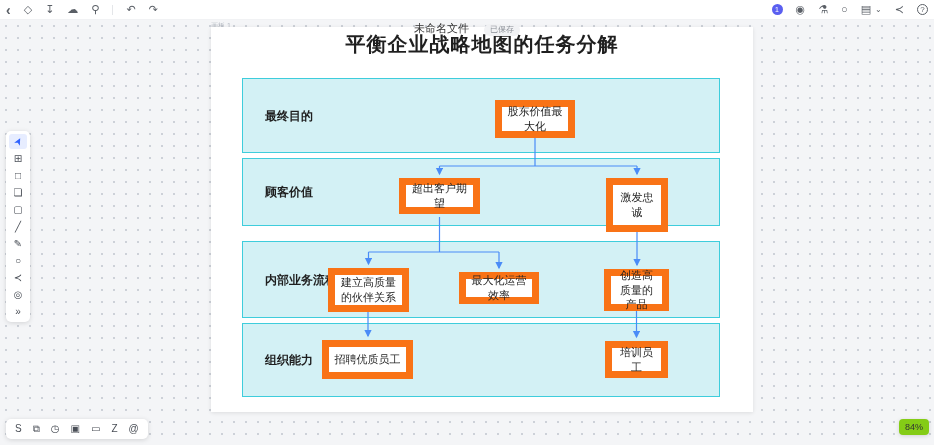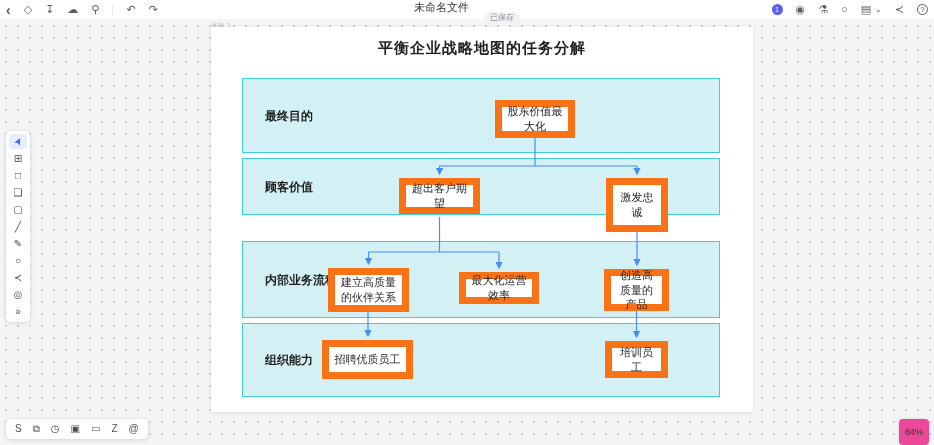--- a/index.html
+++ b/index.html
@@ -8,49 +8,49 @@
   .app { position:relative; width:934px; height:445px; }
 
   
   .topbar { position:absolute; top:0; left:0; right:0; height:20px; background:#fff;
     display:flex; align-items:center; justify-content:space-between; z-index:20;
     border-bottom:1px solid #f1f2f4; padding:0 6px; }
   .tb-group { display:flex; align-items:center; gap:13px; }
   .tb-icon { font-size:11px; color:#5a5f66; line-height:1; cursor:pointer; }
   .tb-icon.back { font-size:14px; font-weight:bold; }
   .tb-divider { width:1px; height:10px; background:#e4e6e9; }
-  .tb-center { position:absolute; left:50%; top:0; height:20px; transform:translateX(-50%);
-    display:flex; align-items:flex-start; gap:15px; }
+  .tb-center { position:absolute; left:50%; top:16px; height:20px; transform:translateX(-50%);
+    display:flex; align-items:flex-end; gap:15px; }
   .file-name { font-size:11px; color:#333; }
   .file-badge { font-size:8px; color:#8b9097; background:#f1f2f4; border-radius:8px;
     padding:1px 6px; line-height:1.3;margin-top:12px; }
   .avatar { width:11px; height:11px; border-radius:50%; background:#5a5ff0; color:#fff;
     font-size:7px; display:flex; align-items:center; justify-content:center; }
   .caret { font-size:8px; color:#5a5f66; margin-left:-9px; }
   .help-bubble { width:11px; height:11px; border:1px solid #5a5f66; border-radius:50%;
     font-size:8px; color:#5a5f66; display:flex; align-items:center; justify-content:center; }
 
   
   .canvas { position:absolute; top:20px; left:0; right:0; bottom:0;
     background-color:#f4f5f7;
     background-image:radial-gradient(circle,#cdd1d8 0.8px,transparent 1px);
     background-size:12px 12px; }
   .page-label { position:absolute; left:211px; top:1px; font-size:7px; color:#b4b9c1; }
 
   .page { position:absolute; left:211px; top:7px; width:542px; height:385px;
     background:#fff; box-shadow:0 1px 4px rgba(0,0,0,0.10); }
-  .diagram-title { position:absolute; top:12px; left:0; width:100%; text-align:center;
-    font-size:15px; font-weight:bold; color:#1f1f1f; letter-spacing:1px; }
+  .diagram-title { position:absolute; top:4px; left:0; width:100%; text-align:center;
+    font-size:20px; font-weight:bold; color:#1f1f1f; letter-spacing:1px; }
 
   .band { position:absolute; left:31px; width:478px; background:#d3f1f5;
     border:1.5px solid #3ecddc; }
   .band-label { position:absolute; left:22px; top:50%; transform:translateY(-50%);
     font-size:12px; font-weight:bold; color:#1f1f1f; white-space:nowrap;text-align:center; }
   .band1 { top:51px;  height:75px; }
-  .band2 { top:131px; height:57px;text-decoration:underline; }
+  .band2 { top:131px; height:68px;text-decoration:underline; }
   .band3 { top:214px; height:77px; }
   .band4 { top:296px; height:74px; }
 
   .node { position:absolute; background:#fff; border:7px solid #f97316;
     display:flex; align-items:center; justify-content:center; text-align:center;
     font-size:11px; color:#1f1f1f; line-height:1.35; padding:2px 4px; }
 
   .edges { position:absolute; left:0; top:0; pointer-events:none; }
   .edge { stroke:#4a8cf7; stroke-width:1.2; fill:none; }
 
@@ -61,22 +61,22 @@
   .tool { width:18px; height:15px; display:flex; align-items:center; justify-content:center;
     font-size:10px; color:#4a4f57; border-radius:3px; cursor:pointer; }
   .tool.active { background:#e7edff; color:#2f62ff; }
   .tool.active .ptr { display:inline-block; transform:rotate(-62deg); font-size:10px; }
 
   
   .bottom-panel { position:absolute; left:6px; top:419px; height:20px; background:#fff;
     border-radius:5px; box-shadow:0 1px 5px rgba(0,0,0,0.14); display:flex;
     align-items:center; gap:11px; padding:0 9px; z-index:15; }
   .bp-icon { font-size:10px; color:#4a4f57; line-height:1; cursor:pointer; }
-  .zoom-badge { position:absolute; right:5px; top:419px; width:30px; height:26px;
-    background:#ec4899; border-radius:4px; box-shadow:0 1px 4px rgba(0,0,0,0.14);
+  .zoom-badge { position:absolute; right:5px; top:419px; width:30px; height:16px;
+    background:#84cc16; border-radius:4px; box-shadow:0 1px 4px rgba(0,0,0,0.14);
     display:flex; align-items:center; justify-content:center; font-size:9px;
     color:#333; z-index:15; }
 </style>
 </head>
 <body>
 
 <div class="app">
 
   <div class="topbar">
     <div class="tb-group">

